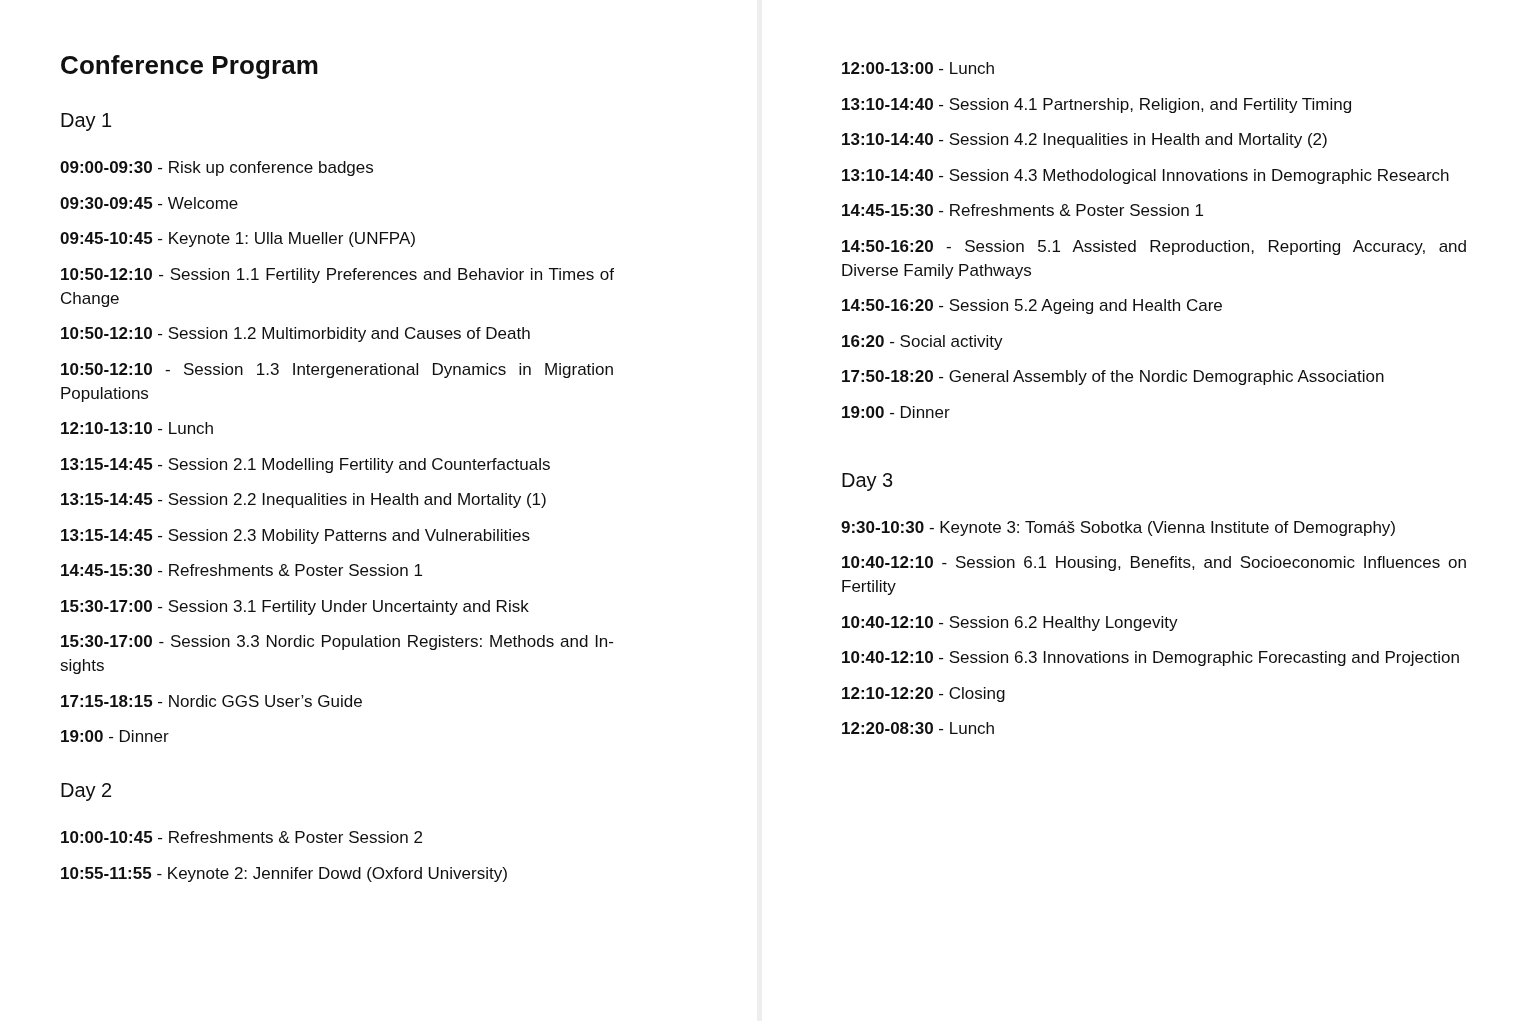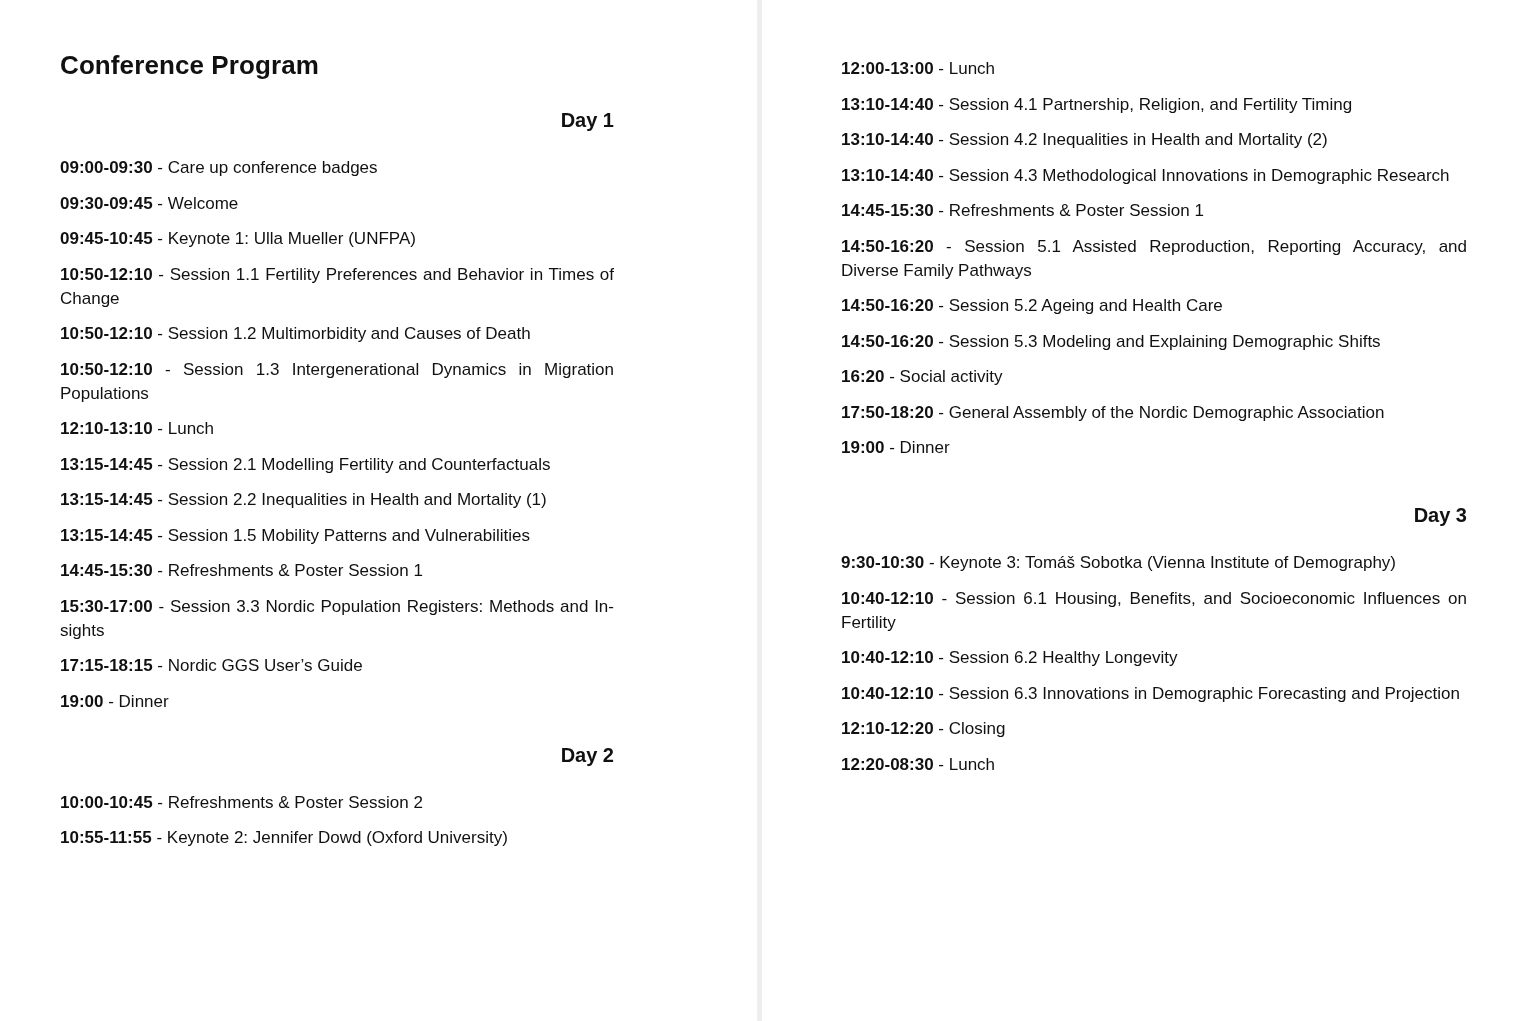--- a/index.html
+++ b/index.html
@@ -41,23 +41,22 @@
       background: #eeeeee;
     }
     .doc-title {
       font-size: 26px;
       font-weight: bold;
       margin: 0 0 28px 0;
       letter-spacing: 0.1px;
     }
     .day-heading {
       font-size: 20px;
-      font-weight: bold;
+      font-weight: normal;
       margin: 0 0 24px 0;
-      text-align: right;
     }
     .day-block { margin-bottom: 30px; }
     .entry {
       font-size: 17px;
       line-height: 24px;
       margin: 0 0 11.5px 0;
       text-align: justify;
       hyphens: manual;
     }
     .entry .time {
@@ -67,31 +66,32 @@
   </style>
 </head>
 <body>
 
 <div class="page page-left">
   <h1 class="doc-title">Conference Program</h1>
 
   <section class="day-block">
     <h2 class="day-heading">Day 1</h2>
     <div class="entries">
-        <p class="entry"><span class="time">09:00-09:30</span><span class="sep"> - </span><span class="desc">Care up conference badges</span></p>
+        <p class="entry"><span class="time">09:00-09:30</span><span class="sep"> - </span><span class="desc">Risk up conference badges</span></p>
         <p class="entry"><span class="time">09:30-09:45</span><span class="sep"> - </span><span class="desc">Welcome</span></p>
         <p class="entry"><span class="time">09:45-10:45</span><span class="sep"> - </span><span class="desc">Keynote 1: Ulla Mueller (UNFPA)</span></p>
         <p class="entry"><span class="time">10:50-12:10</span><span class="sep"> - </span><span class="desc">Session 1.1 Fertility Preferences and Behavior in Times of Change</span></p>
         <p class="entry"><span class="time">10:50-12:10</span><span class="sep"> - </span><span class="desc">Session 1.2 Multimorbidity and Causes of Death</span></p>
         <p class="entry"><span class="time">10:50-12:10</span><span class="sep"> - </span><span class="desc">Session 1.3 Intergenerational Dynamics in Migration Popula­tions</span></p>
         <p class="entry"><span class="time">12:10-13:10</span><span class="sep"> - </span><span class="desc">Lunch</span></p>
         <p class="entry"><span class="time">13:15-14:45</span><span class="sep"> - </span><span class="desc">Session 2.1 Modelling Fertility and Counterfactuals</span></p>
         <p class="entry"><span class="time">13:15-14:45</span><span class="sep"> - </span><span class="desc">Session 2.2 Inequalities in Health and Mortality (1)</span></p>
-        <p class="entry"><span class="time">13:15-14:45</span><span class="sep"> - </span><span class="desc">Session 1.5 Mobility Patterns and Vulnerabilities</span></p>
+        <p class="entry"><span class="time">13:15-14:45</span><span class="sep"> - </span><span class="desc">Session 2.3 Mobility Patterns and Vulnerabilities</span></p>
         <p class="entry"><span class="time">14:45-15:30</span><span class="sep"> - </span><span class="desc">Refreshments &amp; Poster Session 1</span></p>
+        <p class="entry"><span class="time">15:30-17:00</span><span class="sep"> - </span><span class="desc">Session 3.1 Fertility Under Uncertainty and Risk</span></p>
         <p class="entry"><span class="time">15:30-17:00</span><span class="sep"> - </span><span class="desc">Session 3.3 Nordic Population Registers: Methods and In­sights</span></p>
         <p class="entry"><span class="time">17:15-18:15</span><span class="sep"> - </span><span class="desc">Nordic GGS User’s Guide</span></p>
         <p class="entry"><span class="time">19:00</span><span class="sep"> - </span><span class="desc">Dinner</span></p>
       </div>
   </section>
 
   <section class="day-block">
     <h2 class="day-heading">Day 2</h2>
     <div class="entries">
         <p class="entry"><span class="time">10:00-10:45</span><span class="sep"> - </span><span class="desc">Refreshments &amp; Poster Session 2</span></p>
@@ -105,21 +105,20 @@
 <div class="page page-right">
   <section class="day-block" style="margin-bottom:44px;">
     <div class="entries">
         <p class="entry"><span class="time">12:00-13:00</span><span class="sep"> - </span><span class="desc">Lunch</span></p>
         <p class="entry"><span class="time">13:10-14:40</span><span class="sep"> - </span><span class="desc">Session 4.1 Partnership, Religion, and Fertility Timing</span></p>
         <p class="entry"><span class="time">13:10-14:40</span><span class="sep"> - </span><span class="desc">Session 4.2 Inequalities in Health and Mortality (2)</span></p>
         <p class="entry"><span class="time">13:10-14:40</span><span class="sep"> - </span><span class="desc">Session 4.3 Methodological Innovations in Demographic Re­search</span></p>
         <p class="entry"><span class="time">14:45-15:30</span><span class="sep"> - </span><span class="desc">Refreshments &amp; Poster Session 1</span></p>
         <p class="entry"><span class="time">14:50-16:20</span><span class="sep"> - </span><span class="desc">Session 5.1 Assisted Reproduction, Reporting Accuracy, and Diverse Family Pathways</span></p>
         <p class="entry"><span class="time">14:50-16:20</span><span class="sep"> - </span><span class="desc">Session 5.2 Ageing and Health Care</span></p>
-        <p class="entry"><span class="time">14:50-16:20</span><span class="sep"> - </span><span class="desc">Session 5.3 Modeling and Explaining Demographic Shifts</span></p>
         <p class="entry"><span class="time">16:20</span><span class="sep"> - </span><span class="desc">Social activity</span></p>
         <p class="entry"><span class="time">17:50-18:20</span><span class="sep"> - </span><span class="desc">General Assembly of the Nordic Demographic Association</span></p>
         <p class="entry"><span class="time">19:00</span><span class="sep"> - </span><span class="desc">Dinner</span></p>
       </div>
   </section>
 
   <section class="day-block">
     <h2 class="day-heading">Day 3</h2>
     <div class="entries">
         <p class="entry"><span class="time">9:30-10:30</span><span class="sep"> - </span><span class="desc">Keynote 3: Tomáš Sobotka (Vienna Institute of Demography)</span></p>

